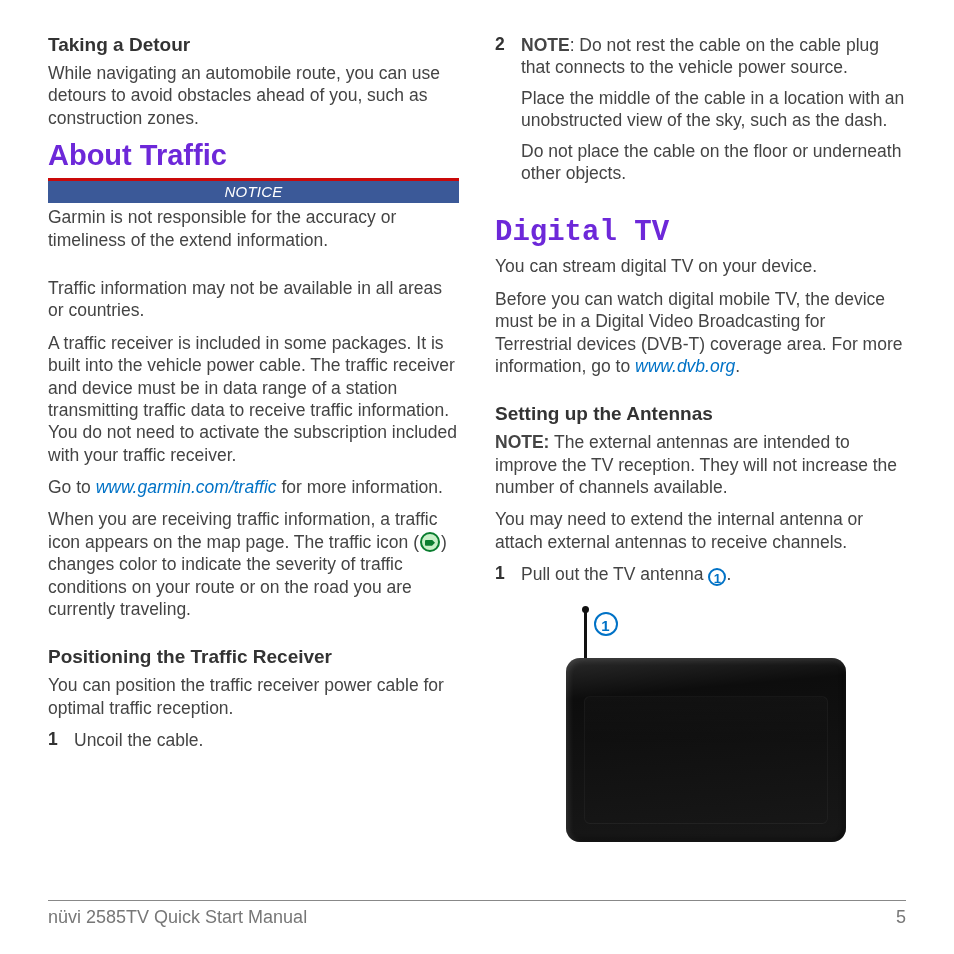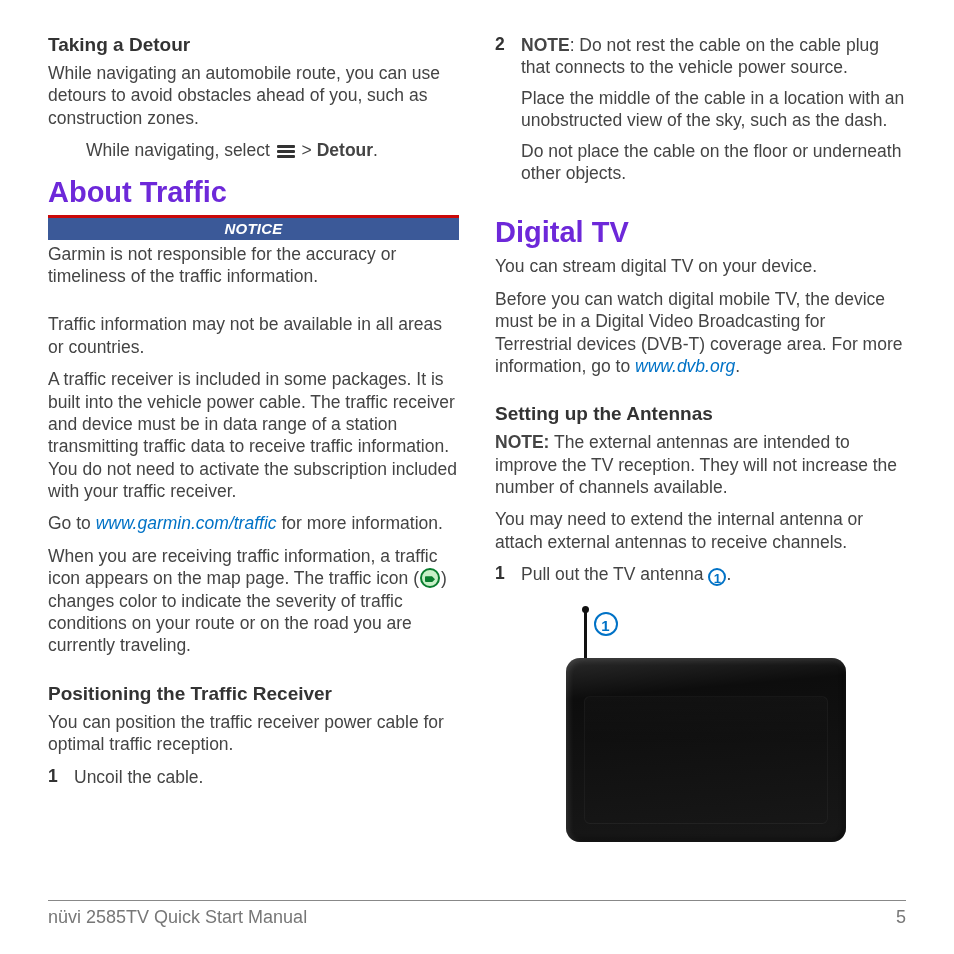--- a/index.html
+++ b/index.html
@@ -55,21 +55,21 @@
   .menu-icon span {
     display: block;
     height: 3px;
     background: #333;
     margin-bottom: 2px;
     border-radius: 1px;
   }
   .notice-bar {
     background: #3b5998;
     color: #fff;
-    font-weight: bold;
+    font-weight: normal;
     font-style: italic;
     text-align: center;
     border-top: 3px solid #ca0909;
     padding: 2px 0 3px 0;
     font-size: 15px;
     letter-spacing: 0.2px;
     margin-bottom: 3px;
   }
   .traffic-icon {
     display: inline-block;
@@ -101,21 +101,21 @@
   }
   .step-num {
     font-weight: bold;
     color: #333;
     font-size: 17.5px;
     width: 14px;
     flex-shrink: 0;
   }
   .step-body p { margin-bottom: 8px; }
   .gap-top-s { margin-top: 16px; }
-  .gap-top-m { margin-top: 16px; }
+  .gap-top-m { margin-top: 16px; font-family: Liberation Mono, monospace; }
   .circle-num {
     display: inline-block;
     width: 18px;
     height: 18px;
     border: 2px solid #0072c6;
     border-radius: 50%;
     color: #0072c6;
     font-weight: bold;
     font-size: 13px;
     text-align: center;
@@ -196,29 +196,24 @@
   }
 </style>
 </head>
 <body>
 
 <div class="columns">
 
   <div class="col">
     <div class="h3">Taking a Detour</div>
     <p>While navigating an automobile route, you can use detours to avoid obstacles ahead of you, such as construction zones.</p>
-    <p class="indent-block">
-      <span>While navigating, select </span>
-      <span class="menu-icon"><span></span><span></span><span></span></span>
-      <span> &gt; </span><b>Detour</b><span>.</span>
-    </p>
 
     <div class="h2">About Traffic</div>
     <div class="notice-bar">NOTICE</div>
-    <p>Garmin is not responsible for the accuracy or timeliness of the traffic information.</p>
+    <p>Garmin is not responsible for the accuracy or timeliness of the extend information.</p>
 
     <p class="gap-top-s">Traffic information may not be available in all areas or countries.</p>
     <p>A traffic receiver is included in some packages. It is built into the vehicle power cable. The traffic receiver and device must be in data range of a station transmitting traffic data to receive traffic information. You do not need to activate the subscription included with your traffic receiver.</p>
     <p>
       <span>Go to </span><span class="link">www.garmin.com/traffic</span><span> for more information.</span>
     </p>
     <p>
       <span>When you are receiving traffic information, a traffic icon appears on the map page. The traffic icon (</span><span class="traffic-icon"></span><span>) changes color to indicate the severity of traffic conditions on your route or on the road you are currently traveling.</span>
     </p>
 

